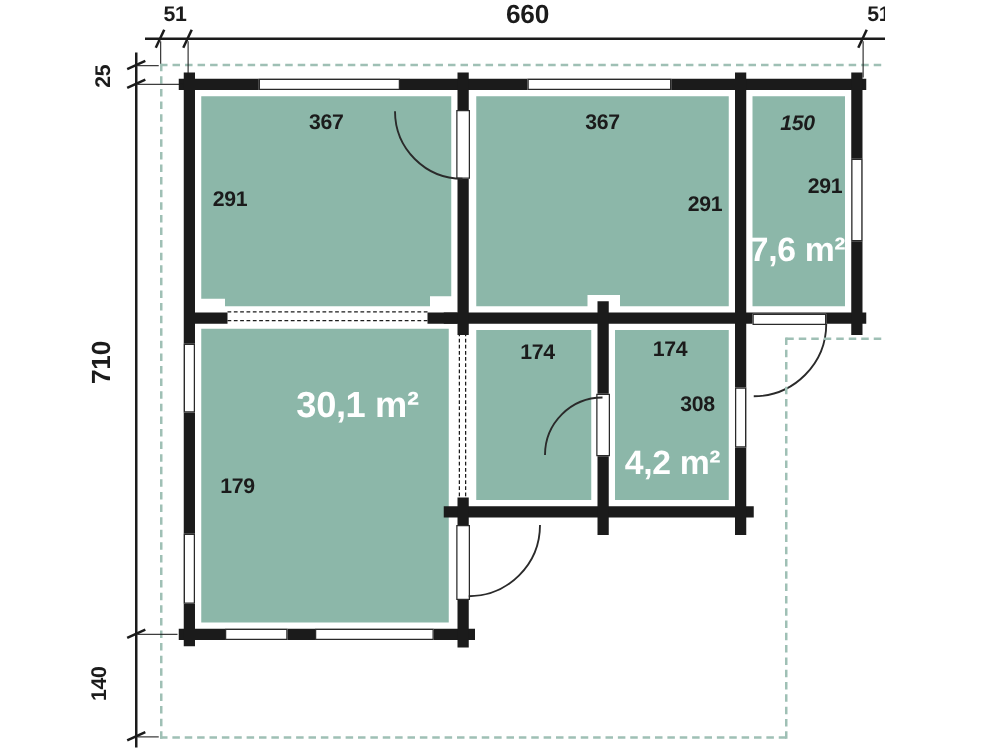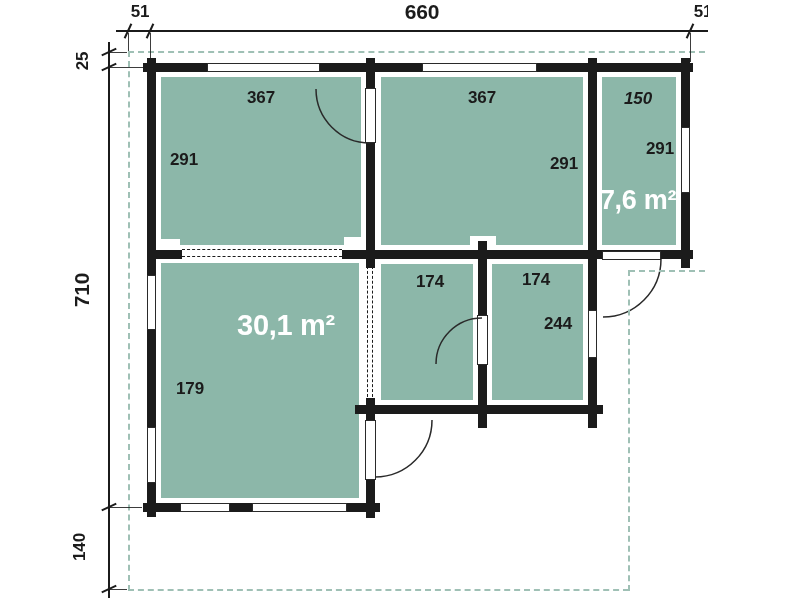--- a/index.html
+++ b/index.html
@@ -130,18 +130,19 @@
 
   <div class="lbl" style="left:261px;top:98px;">367</div>
   <div class="lbl" style="left:184px;top:160px;">291</div>
   <div class="lbl" style="left:482px;top:98px;">367</div>
   <div class="lbl" style="left:564px;top:164px;">291</div>
   <div class="lbl" style="left:638px;top:99px;font-style:italic;">150</div>
   <div class="lbl" style="left:660px;top:149px;">291</div>
   <div class="lbl" style="left:190px;top:389px;">179</div>
   <div class="lbl" style="left:430px;top:282px;">174</div>
   <div class="lbl" style="left:536px;top:280px;">174</div>
-  <div class="lbl" style="left:558px;top:324px;">244</div>
+  <div class="lbl" style="left:558px;top:324px;">308</div>
 
   <div class="area" style="left:638px;top:200px;">7,6 m²</div>
   <div class="area xl" style="left:286px;top:325px;">30,1 m²</div>
+  <div class="area" style="left:538px;top:371px;">4,2 m²</div>
 
 </div>
 
 </body></html>

